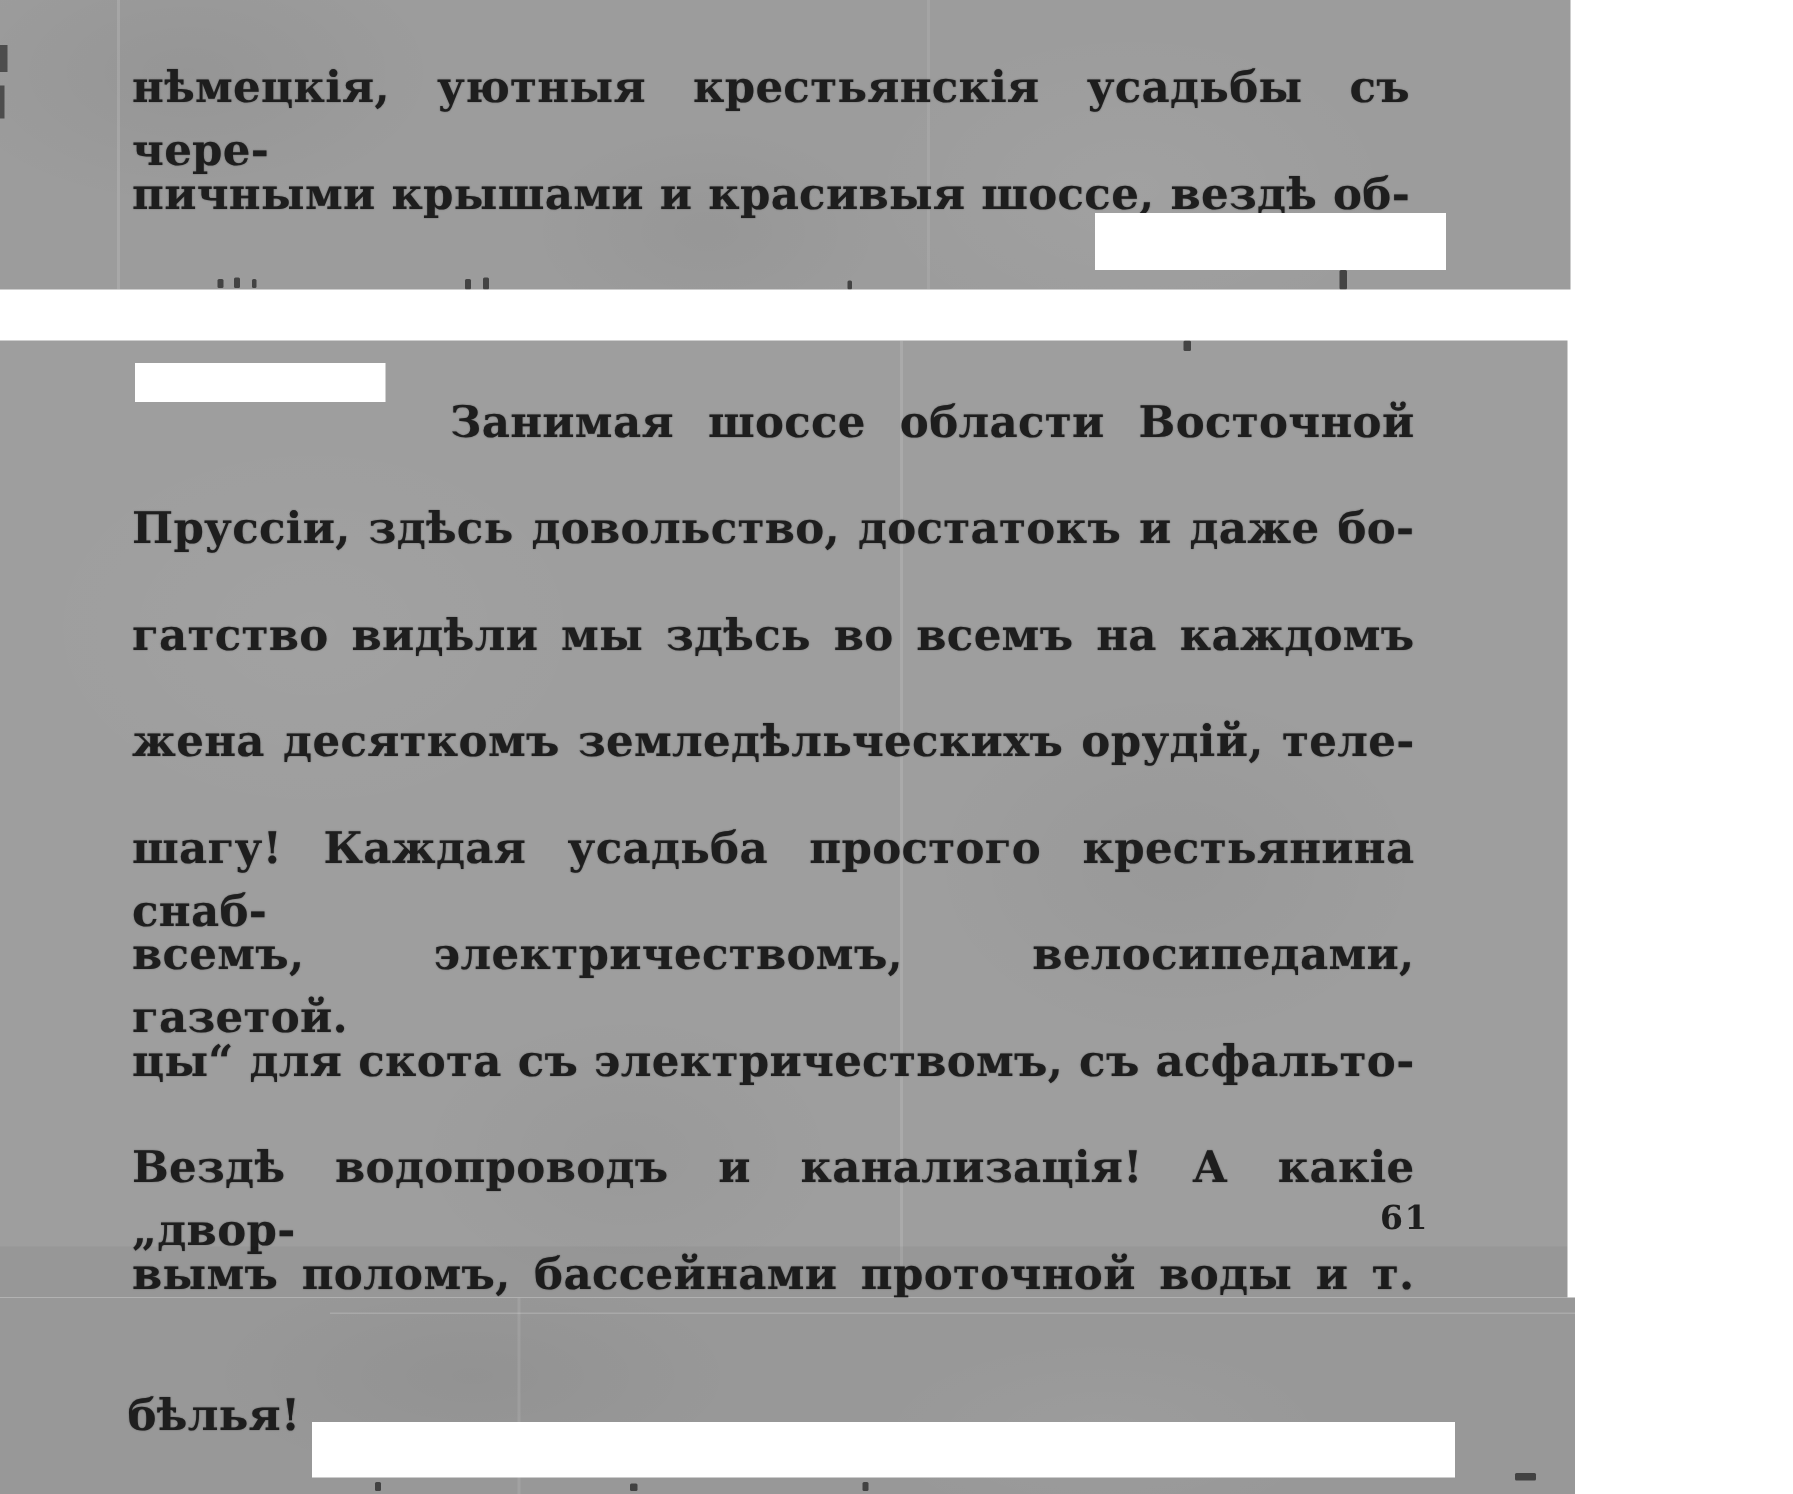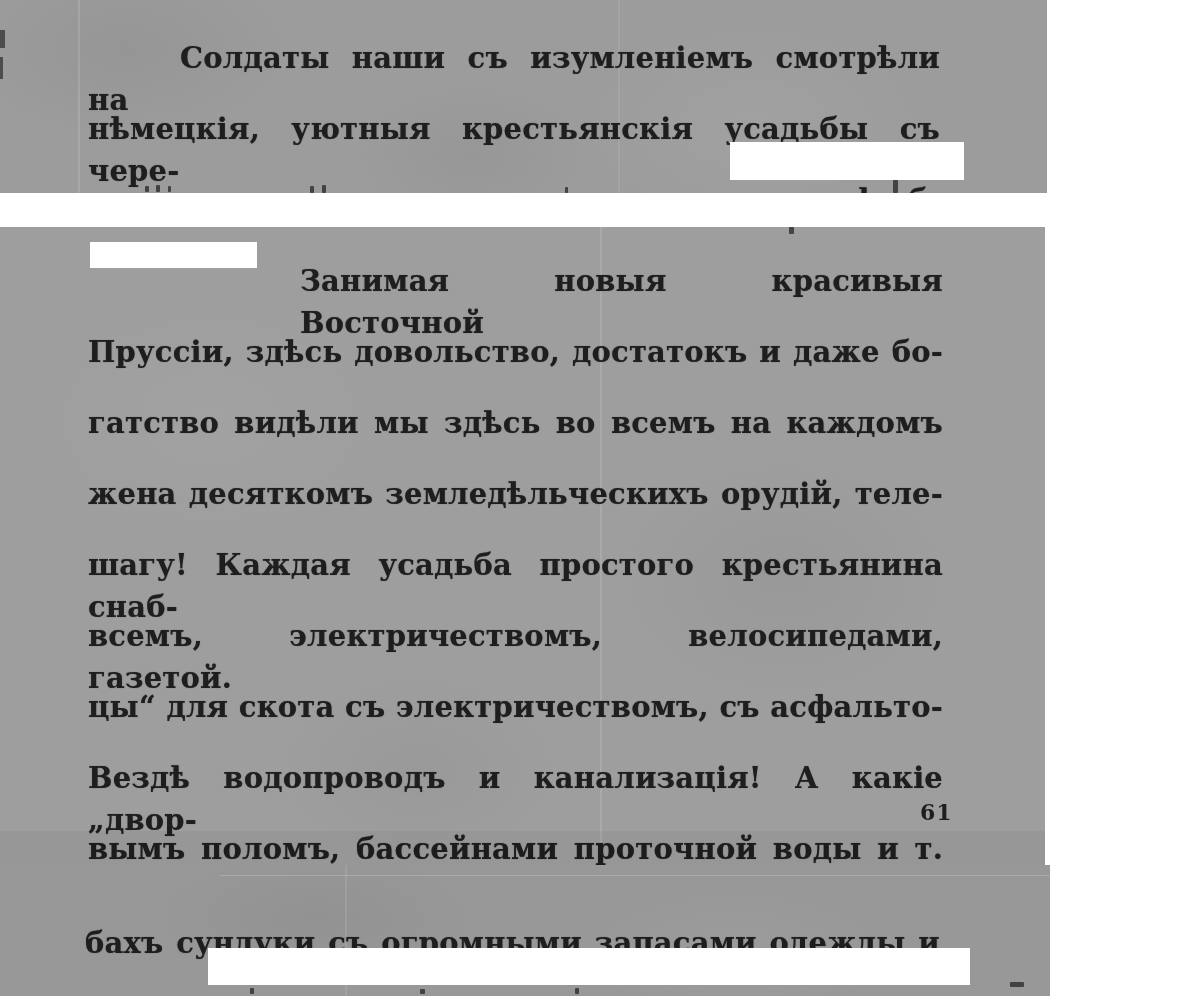--- a/index.html
+++ b/index.html
@@ -84,21 +84,20 @@
 
 <div class="page">
 
   <section class="fragment f1">
     <div class="seam" style="left:78px;"></div>
     <div class="seam" style="left:618px; background:rgba(255,255,255,0.09);"></div>
     <div class="edge" style="top:30px; width:5px; height:18px;"></div>
     <div class="edge" style="top:57px; width:3px; height:22px;"></div>
 
     <div class="textcol">
-      <p class="tline jline indent">Солдаты наши съ изумленіемъ смотрѣли на</p>
       <p class="tline jline">нѣмецкія, уютныя крестьянскія усадьбы съ чере-</p>
       <p class="tline jline">пичными крышами и красивыя шоссе, вездѣ об-</p>
 
     </div>
 
     <div class="redaction red-f1"></div>
 
     <div class="mark" style="left:145px; top:186px; width:4px; height:6px;"></div>
     <div class="mark" style="left:156px; top:185px; width:4px; height:7px;"></div>
     <div class="mark" style="left:168px; top:186px; width:3px; height:6px;"></div>
@@ -106,41 +105,40 @@
     <div class="mark" style="left:322px; top:185px; width:4px; height:8px;"></div>
     <div class="mark" style="left:565px; top:187px; width:3px; height:6px;"></div>
     <div class="mark" style="left:893px; top:180px; width:5px; height:13px;"></div>
   </section>
 
   <section class="fragment f2">
     <div class="seam" style="left:600px;"></div>
     <div class="mark" style="left:789px; top:0px; width:5px; height:7px;"></div>
 
     <div class="textcol">
-      <p class="tline jline pad-first">Занимая новыя красивыя Восточной</p>
+      <p class="tline jline pad-first">Занимая шоссе области Восточной</p>
       <p class="tline jline">Пруссіи, здѣсь довольство, достатокъ и даже бо-</p>
       <p class="tline jline">гатство видѣли мы здѣсь во всемъ на каждомъ</p>
       <p class="tline jline">жена десяткомъ земледѣльческихъ орудій, теле-</p>
       <p class="tline jline">шагу! Каждая усадьба простого крестьянина снаб-</p>
       <p class="tline jline">всемъ, электричествомъ, велосипедами, газетой.</p>
       <p class="tline jline">цы“ для скота съ электричествомъ, съ асфальто-</p>
       <p class="tline jline">Вездѣ водопроводъ и канализація! А какіе „двор-</p>
       <p class="tline jline">вымъ поломъ, бассейнами проточной воды и т. д.</p>
 
     </div>
 
     <div class="redaction red-f2"></div>
     <div class="pageno">61</div>
   </section>
 
   <section class="fragment f3">
     <div class="seam" style="left:345px; background:rgba(255,255,255,0.1);"></div>
 
     <div class="textcol">
-      <p class="tline jline">бахъ сундуки съ огромными запасами одежды и</p>
       <p class="tline">бѣлья!</p>
     </div>
 
     <div class="redaction red-f3"></div>
 
     <div class="mark" style="left:250px; top:123px; width:4px; height:6px;"></div>
     <div class="mark" style="left:420px; top:124px; width:5px; height:5px;"></div>
     <div class="mark" style="left:575px; top:123px; width:4px; height:6px;"></div>
     <div class="mark" style="left:1010px; top:117px; width:14px; height:5px;"></div>
   </section>

